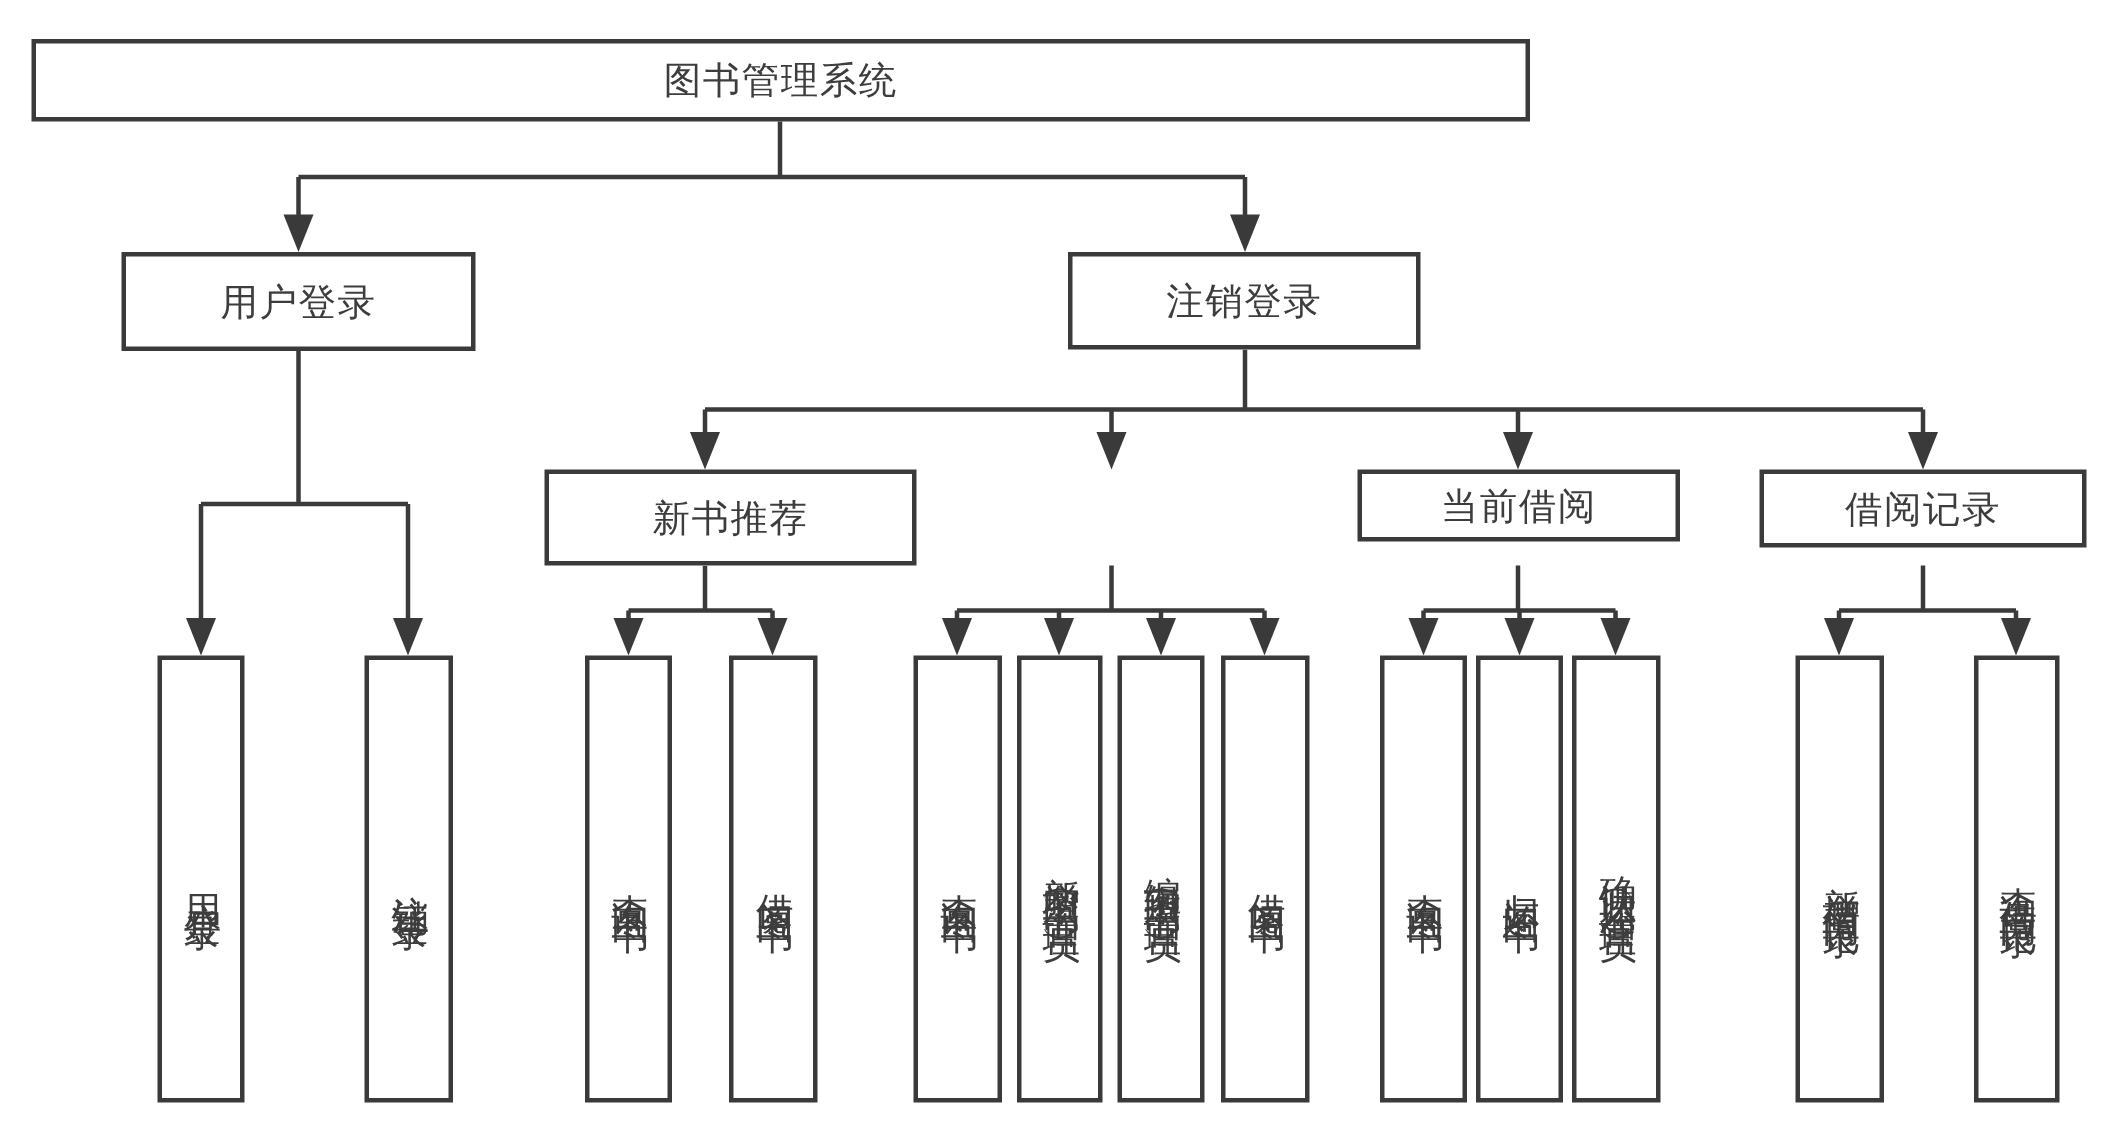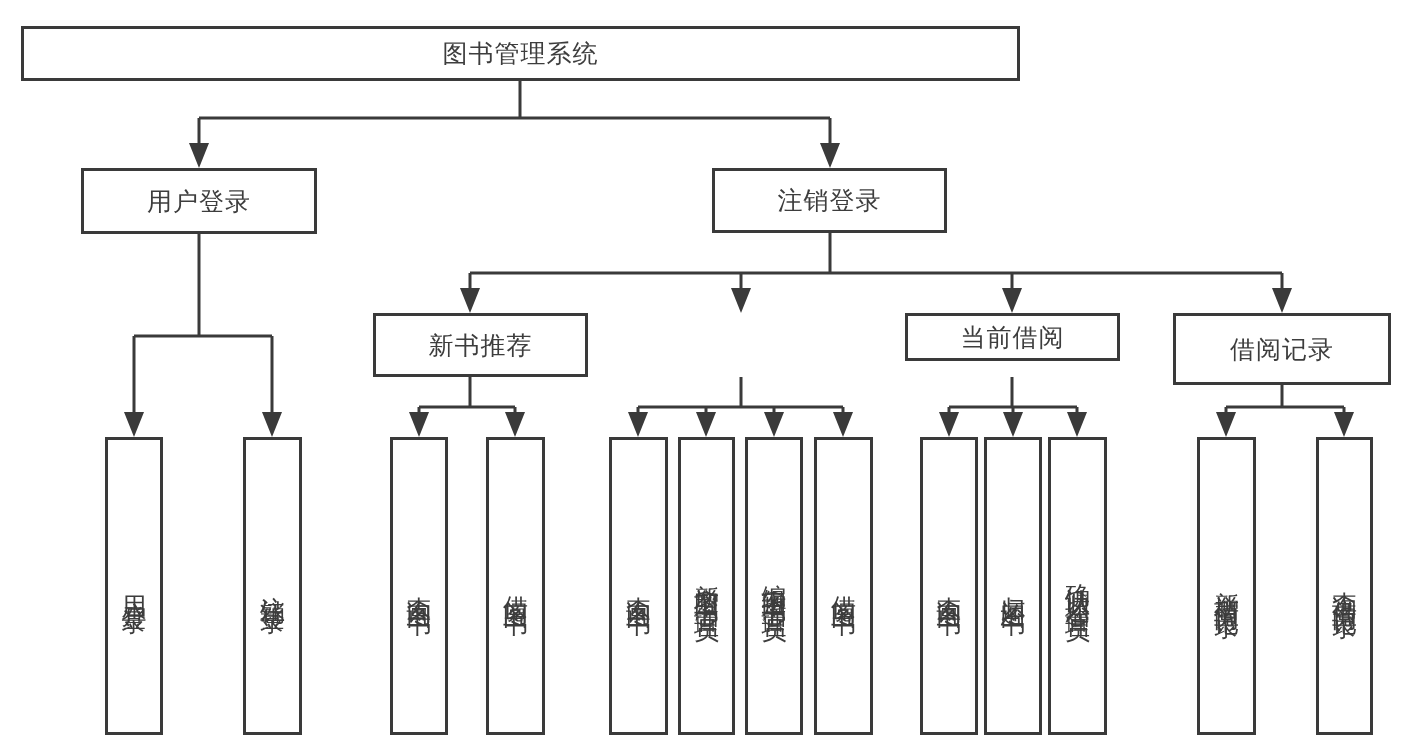--- a/index.html
+++ b/index.html
@@ -66,23 +66,23 @@
       <polygon points="1216,412 1236,412 1226,437"></polygon>
       <polygon points="1334,412 1354,412 1344,437"></polygon>
     </g>
   </svg>
 
   <div class="box h" style="left:21px;top:26px;width:999px;height:55px;">图书管理系统</div>
 
   <div class="box h" style="left:81px;top:168px;width:236px;height:66px;">用户登录</div>
   <div class="box h" style="left:712px;top:168px;width:235px;height:65px;">注销登录</div>
 
-  <div class="box h" style="left:373px;top:313px;width:215px;height:64px;font-family:Liberation Mono, monospace;">新书推荐</div>
+  <div class="box h" style="left:363px;top:313px;width:248px;height:64px;font-family:Liberation Mono, monospace;">新书推荐</div>
   <div class="box h" style="left:905px;top:313px;width:215px;height:48px;">当前借阅</div>
-  <div class="box h" style="left:1173px;top:313px;width:218px;height:72px;">借阅记录</div>
+  <div class="box h" style="left:1173px;top:313px;width:218px;height:52px;">借阅记录</div>
 
   <div class="box v" style="left:105px;top:437px;width:58px;height:298px;">用户登录</div>
   <div class="box v" style="left:243px;top:437px;width:59px;height:298px;">注销登录</div>
 
   <div class="box v" style="left:390px;top:437px;width:58px;height:298px;">查询图书</div>
   <div class="box v" style="left:486px;top:437px;width:59px;height:298px;">借阅图书</div>
 
   <div class="box v" style="left:609px;top:437px;width:59px;height:298px;">查询图书</div>
   <div class="box v" style="left:678px;top:437px;width:57px;height:298px;">新增图书（管理员）</div>
   <div class="box v" style="left:745px;top:437px;width:58px;height:298px;">编辑图书（管理员）</div>

